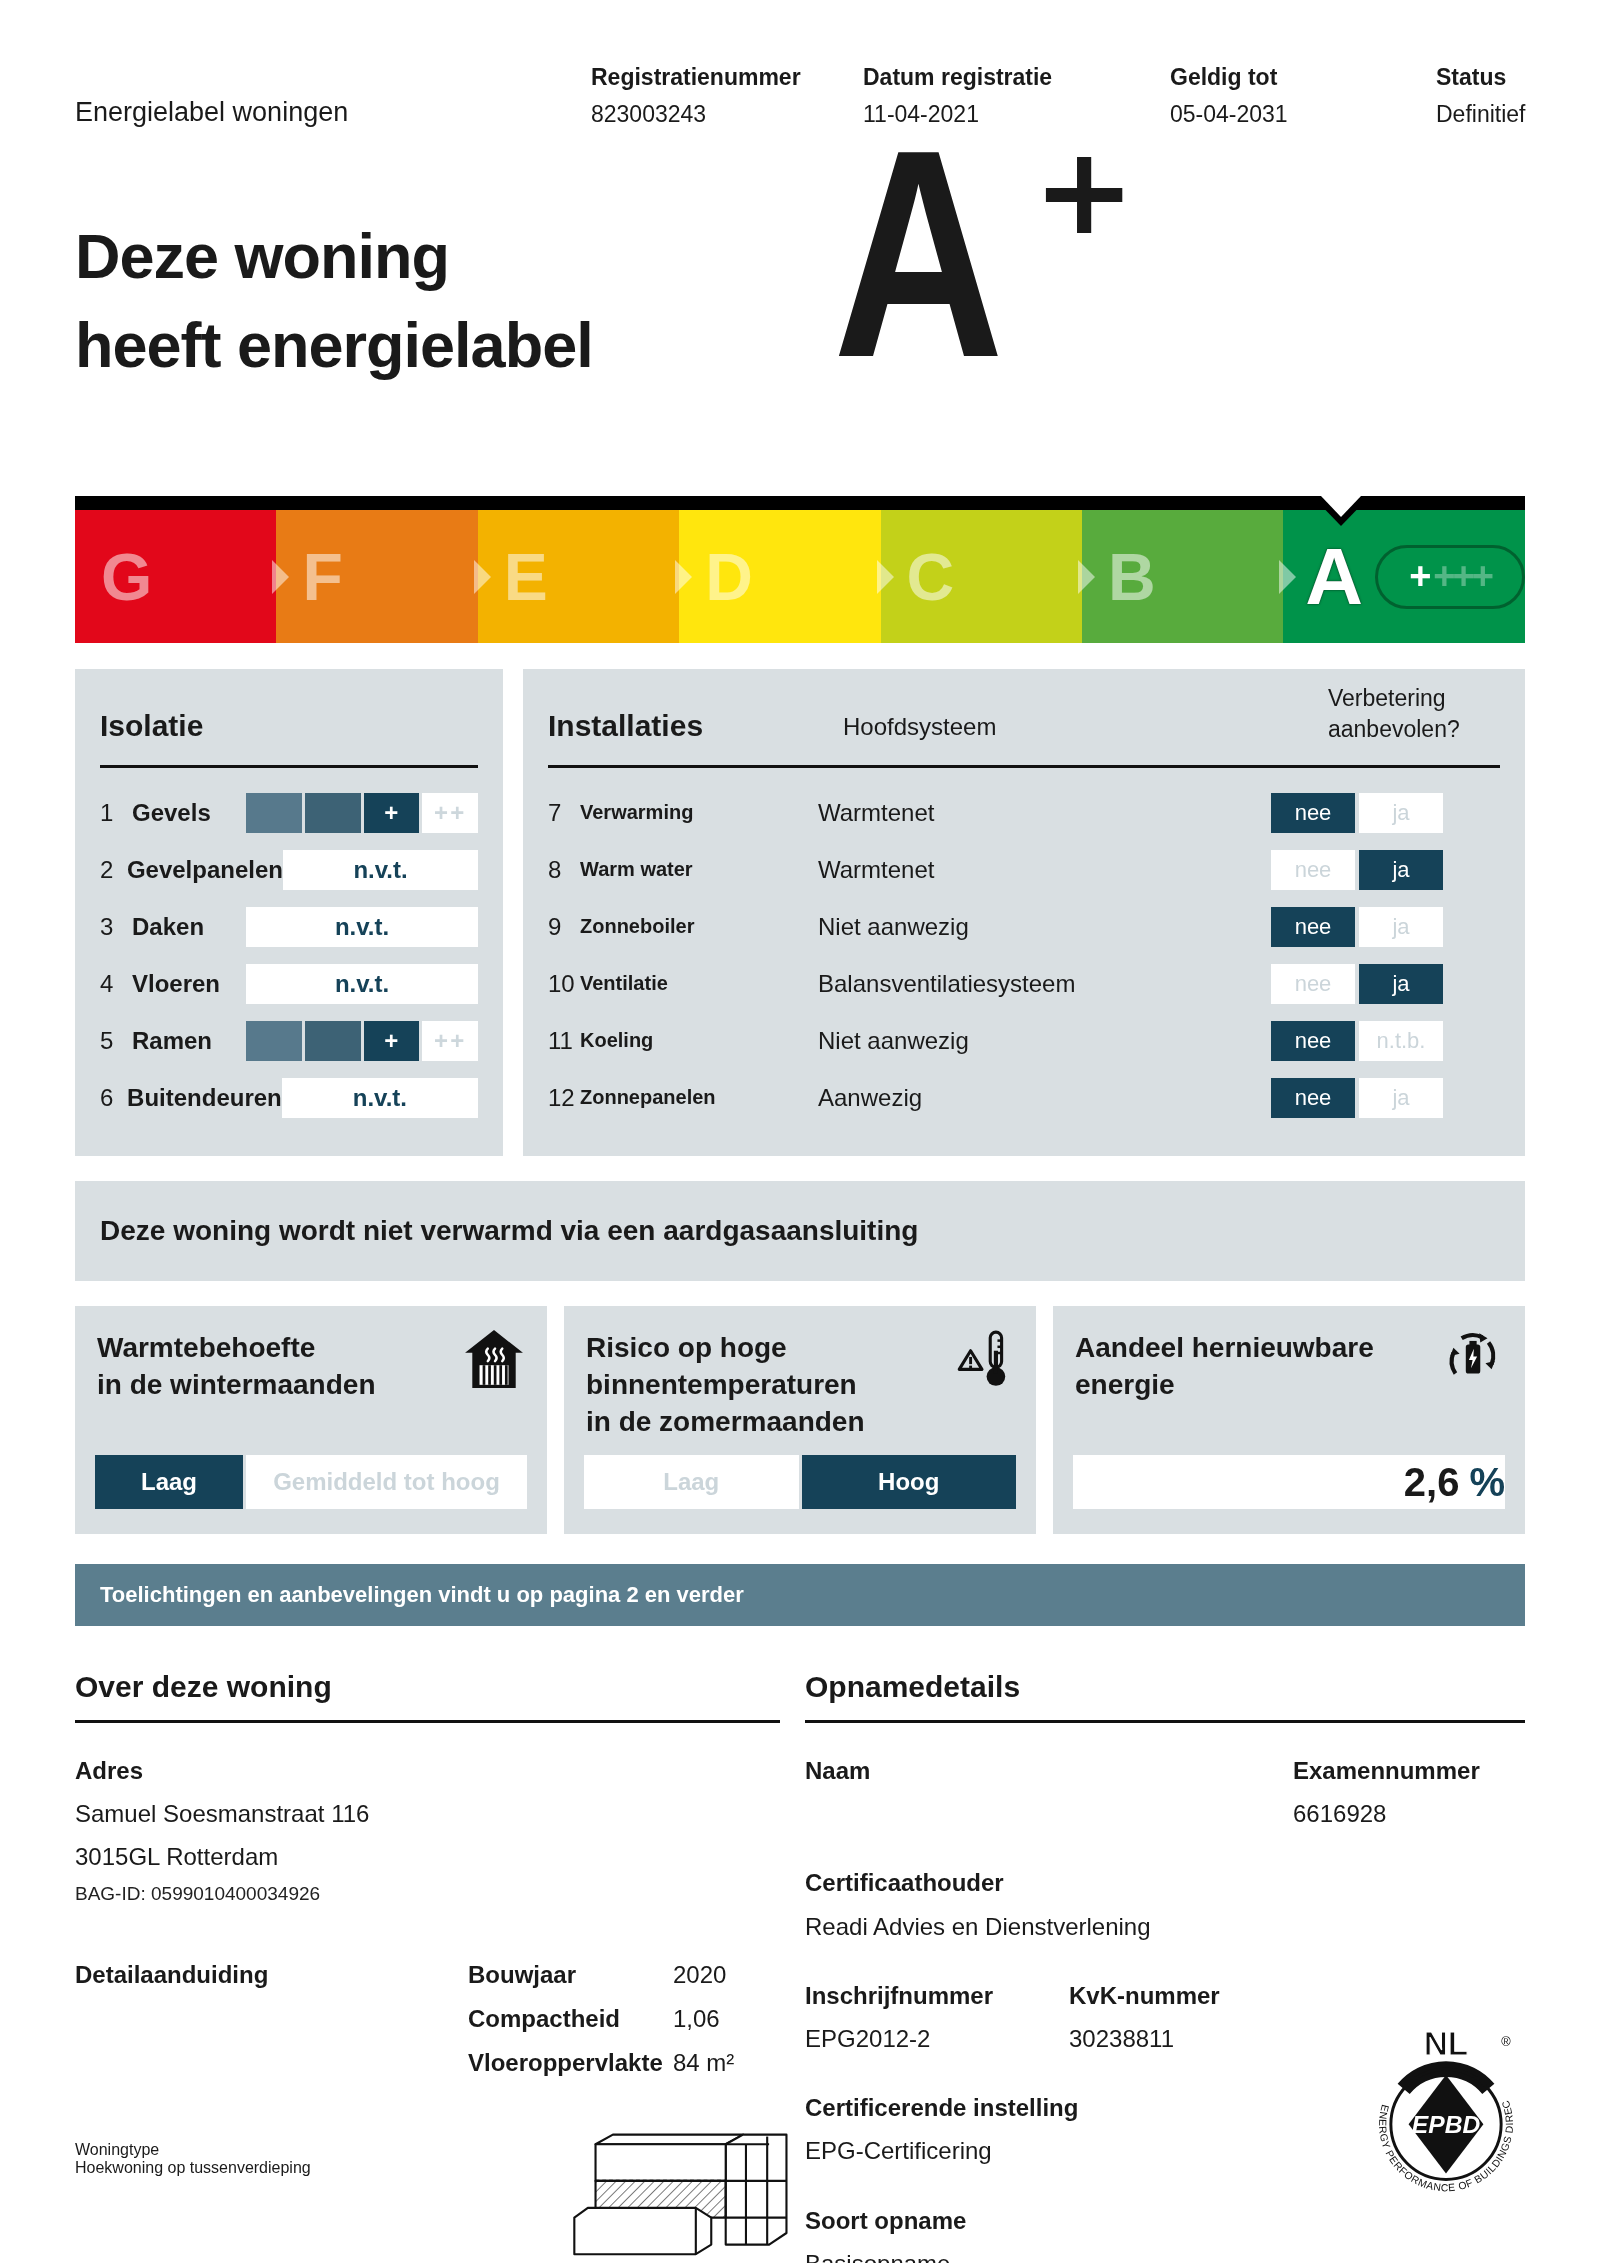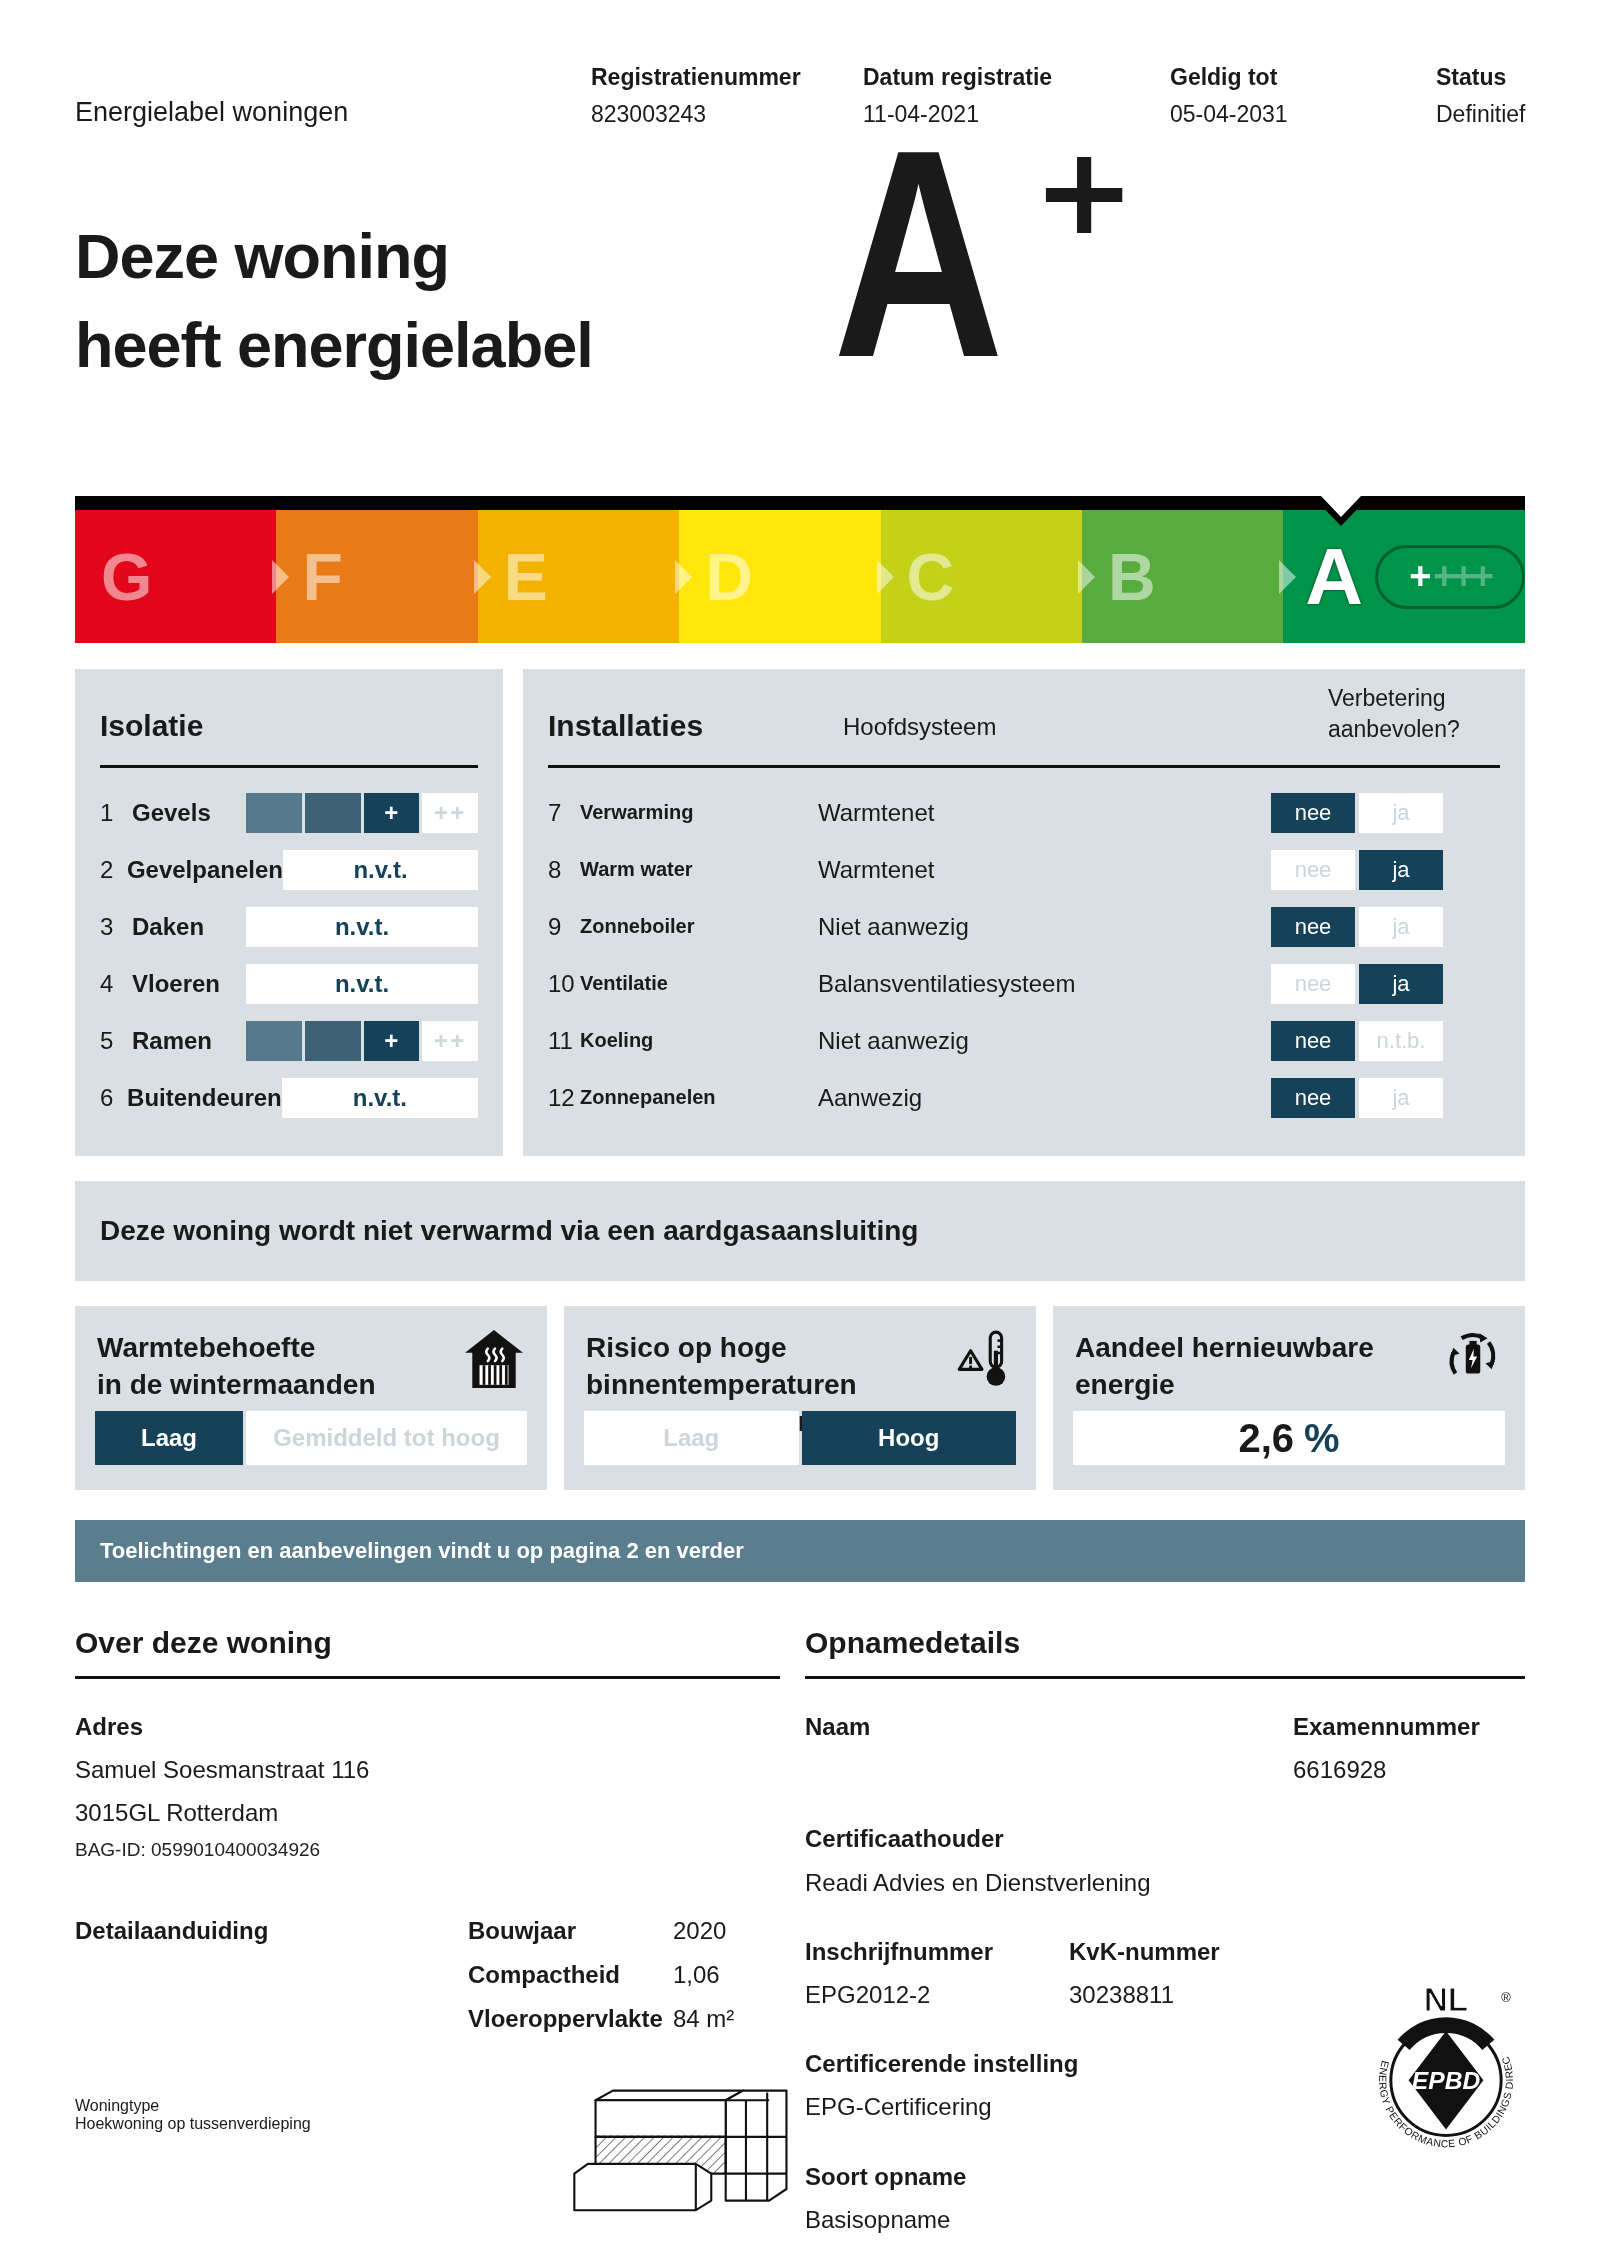--- a/index.html
+++ b/index.html
@@ -72,29 +72,29 @@
   .tbtn { flex:1; display:flex; align-items:center; justify-content:center; font-size:22px; font-weight:normal; }
   .tbtn.on { background:#154258; color:#fff; }
   .tbtn.off { background:#fff; color:#cbd5da; }
 
   
   .gasband { margin-top:25px; height:100px; background:#d9dfe2; display:flex; align-items:center;
              padding-left:25px; font-size:28px; font-weight:bold; }
 
   
   .info-row { display:flex; gap:17px; margin-top:25px; }
-  .info { flex:1; position:relative; background:#d9dfe2; height:184px; padding:24px 22px; }
+  .info { flex:1; position:relative; background:#d9dfe2; height:228px; padding:24px 22px; }
   .info h3 { font-size:28px; font-weight:bold; line-height:1.32; padding-right:70px; }
   .info .icon { position:absolute; right:22px; top:22px; width:62px; height:62px; }
   .btnrow { position:absolute; left:20px; right:20px; bottom:25px; display:flex; gap:3px; height:54px; }
   .bigbtn { display:flex; align-items:center; justify-content:center; font-size:24px; font-weight:bold; }
   .bigbtn.on { background:#154258; color:#fff; }
   .bigbtn.off { background:#fff; color:#cbd5da; }
   .w-laag { width:148px; } .grow { flex:1; }
-  .valbox { flex:1; background:#fff; display:flex; align-items:center; justify-content:center;
+  .valbox { flex:1; background:#fff; display:flex; align-items:center; justify-content:flex-end;
             font-size:40px; font-weight:bold; }
   .valbox .u { color:#154258; margin-left:10px; }
 
   
   .noteband { margin-top:30px; height:62px; background:#5b7e8e; color:#fff; display:flex; align-items:center;
               padding-left:25px; font-size:22px; font-weight:bold; }
 
   
   .about { display:flex; gap:25px; margin-top:44px; }
   .col-l { width:705px; }

